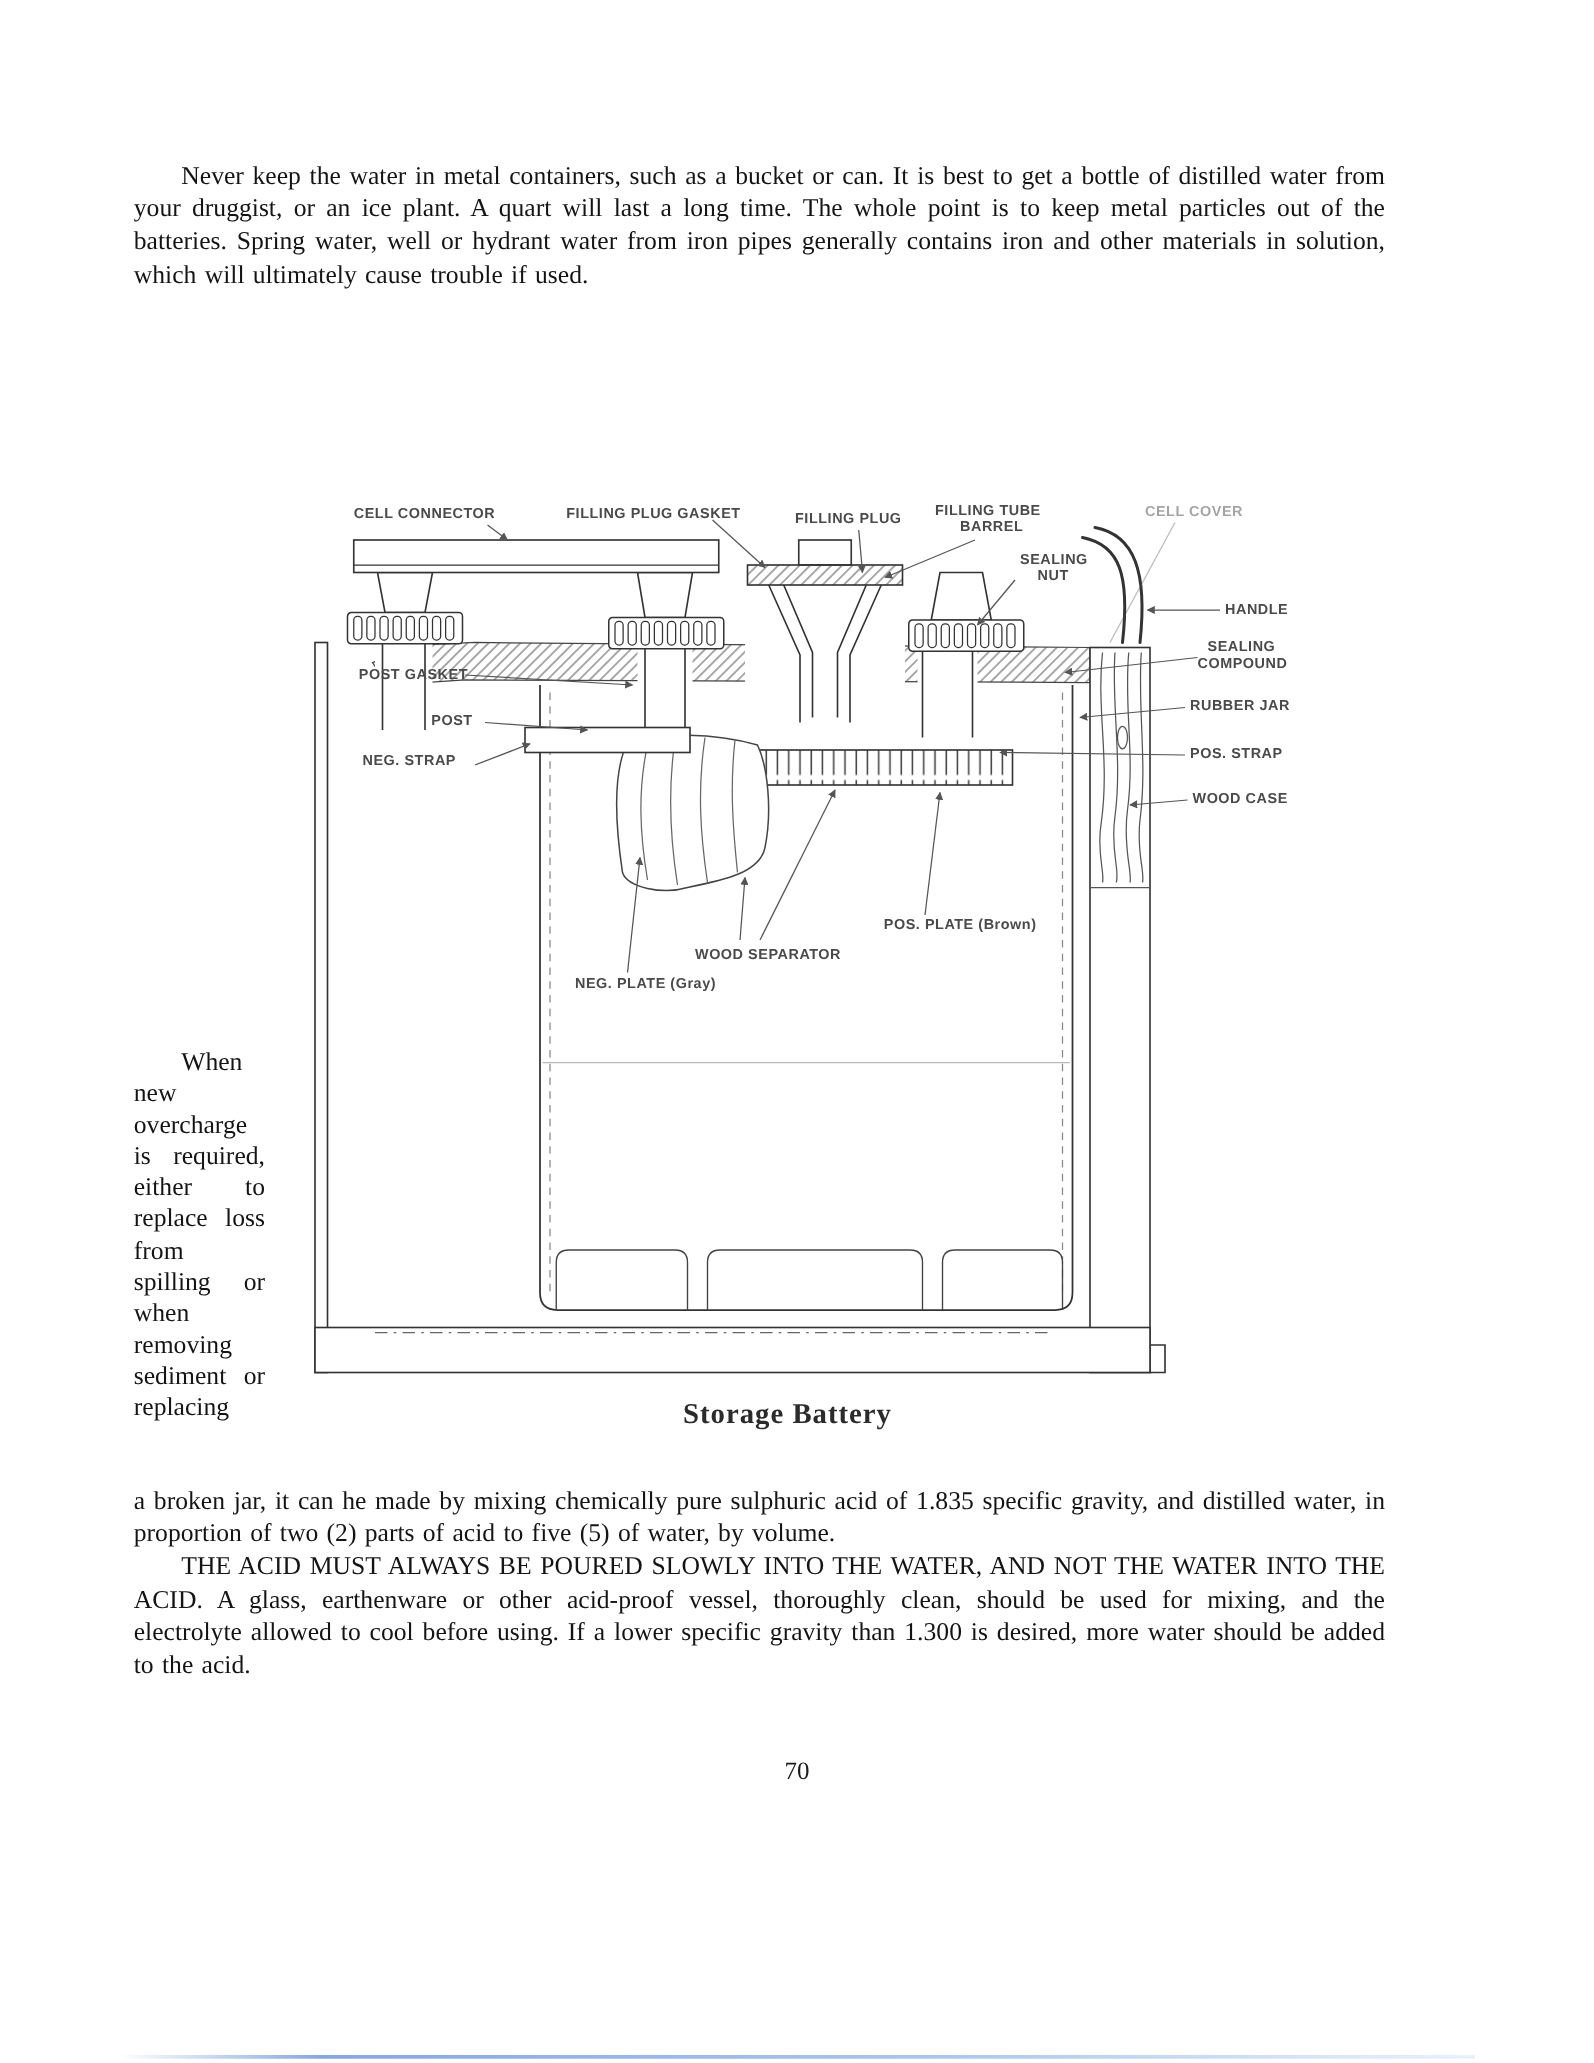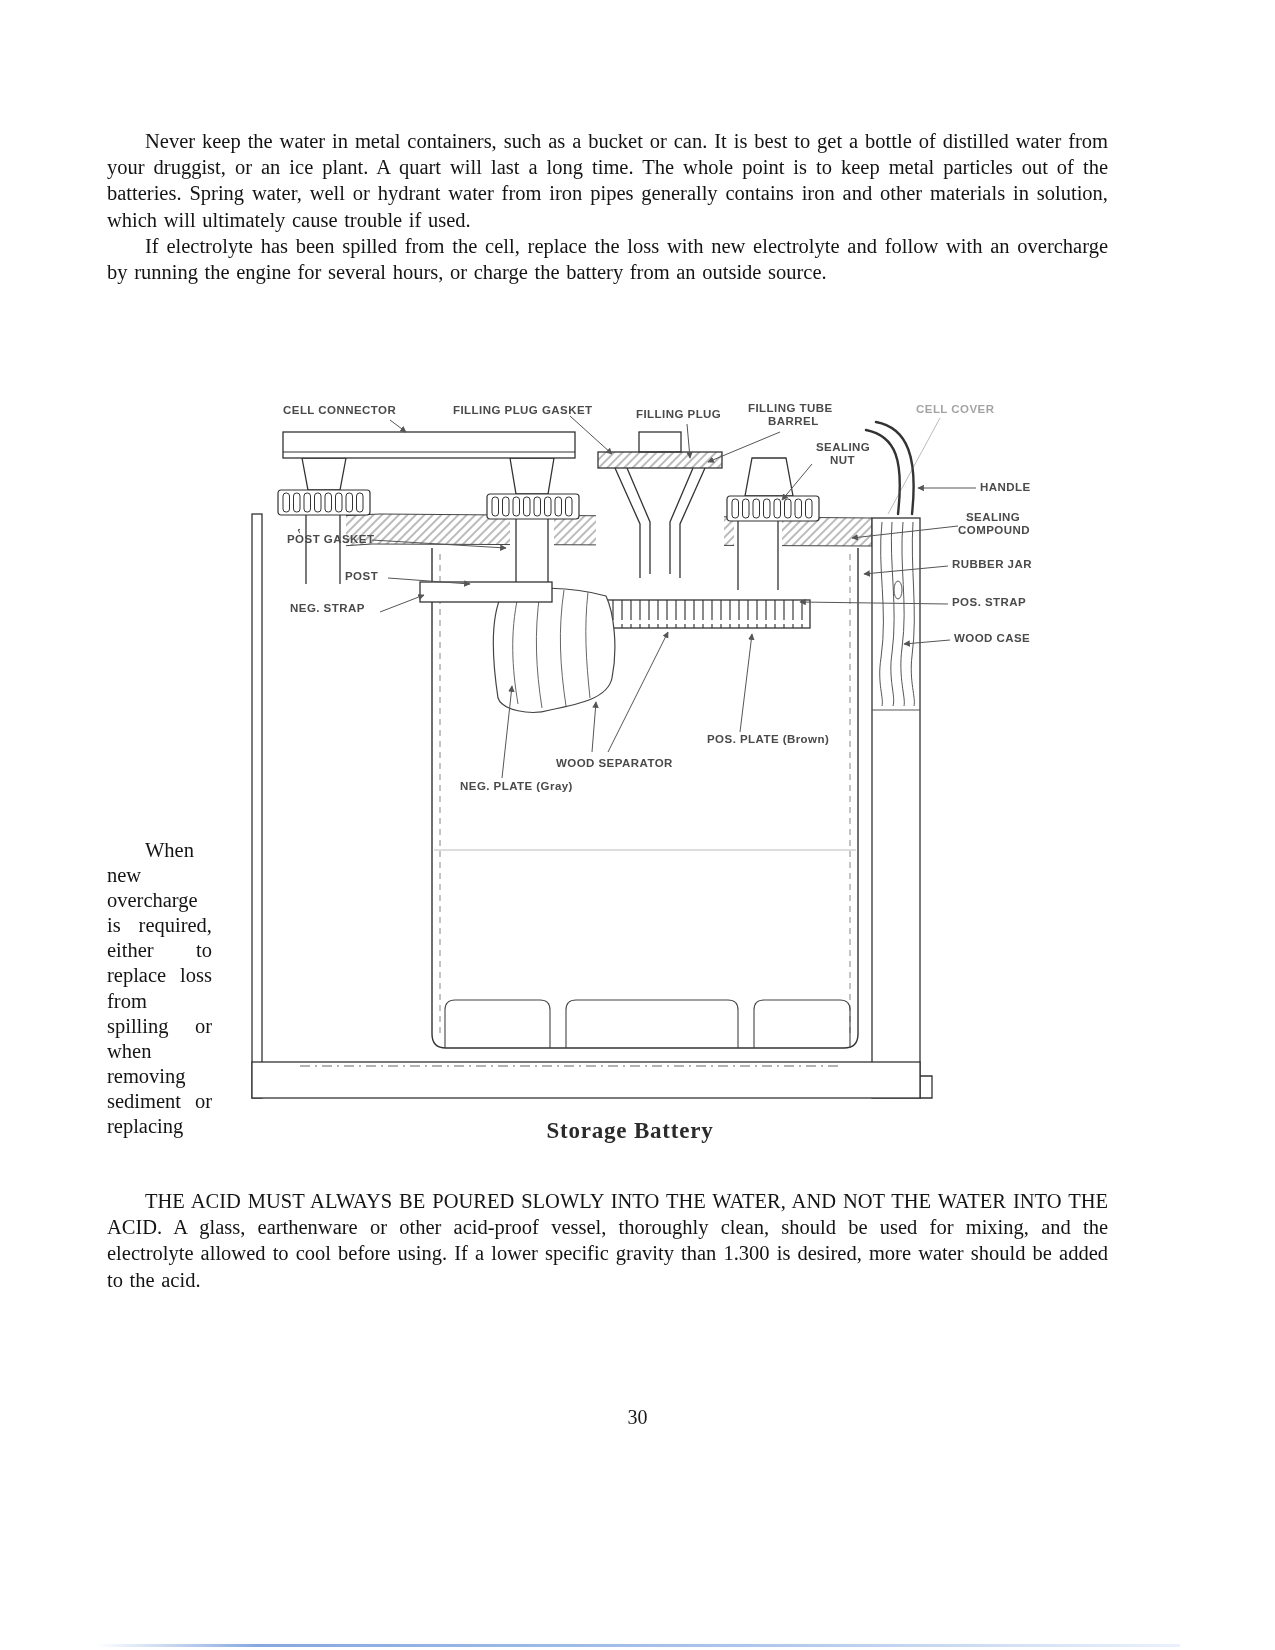--- a/index.html
+++ b/index.html
@@ -40,21 +40,20 @@
                rgba(90,140,215,.5) 60%, rgba(120,160,230,.15) 100%);
   }
 </style>
 </head>
 <body>
 
 <div class="page">
 
   <div class="text-block top-block">
     <p>Never keep the water in metal containers, such as a bucket or can. It is best to get a bottle of distilled water from your druggist, or an ice plant. A quart will last a long time. The whole point is to keep metal particles out of the batteries. Spring water, well or hydrant water from iron pipes generally contains iron and other materials in solution, which will ultimately cause trouble if used.</p>
-    <p>If electrolyte has been spilled from the cell, replace the loss with new electrolyte and follow with an overcharge by running the engine for several hours, or charge the battery from an outside source.</p>
   </div>
 
   <div class="figure-wrap">
     <svg viewBox="0 0 820 762" width="820" height="762">
       <defs>
         <pattern id="hatch" width="6" height="6" patternUnits="userSpaceOnUse" patternTransform="rotate(45)">
           <line x1="3" y1="0" x2="3" y2="6" stroke="#777" stroke-width="1"></line>
         </pattern>
         <pattern id="vlines" width="9" height="28" patternUnits="userSpaceOnUse">
           <line x1="4" y1="2" x2="4" y2="26" stroke="#3a3a3a" stroke-width="1.2"></line>
@@ -214,19 +213,20 @@
 
       <text class="caption" x="390" y="740" text-anchor="middle">Storage Battery</text>
     </svg>
   </div>
 
   <div class="left-col">
     <p>When new overcharge is required, either to replace loss from spilling or when removing sediment or replacing</p>
   </div>
 
   <div class="text-block bottom-block">
+    <p class="noindent">a broken jar, it can he made by mixing chemically pure sulphuric acid of 1.835 specific gravity, and distilled water, in proportion of two (2) parts of acid to five (5) of water, by volume.</p>
     <p>THE ACID MUST ALWAYS BE POURED SLOWLY INTO THE WATER, AND NOT THE WATER INTO THE ACID. A glass, earthenware or other acid-proof vessel, thoroughly clean, should be used for mixing, and the electrolyte allowed to cool before using. If a lower specific gravity than 1.300 is desired, more water should be added to the acid.</p>
   </div>
 
-  <div class="page-number">30</div>
+  <div class="page-number">70</div>
 
   <div class="scan-edge"></div>
 </div>
 
 </body></html>

